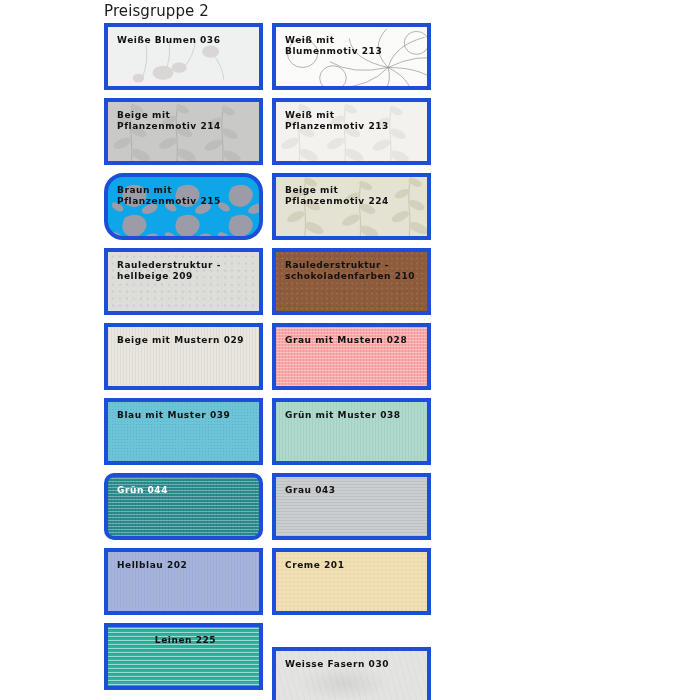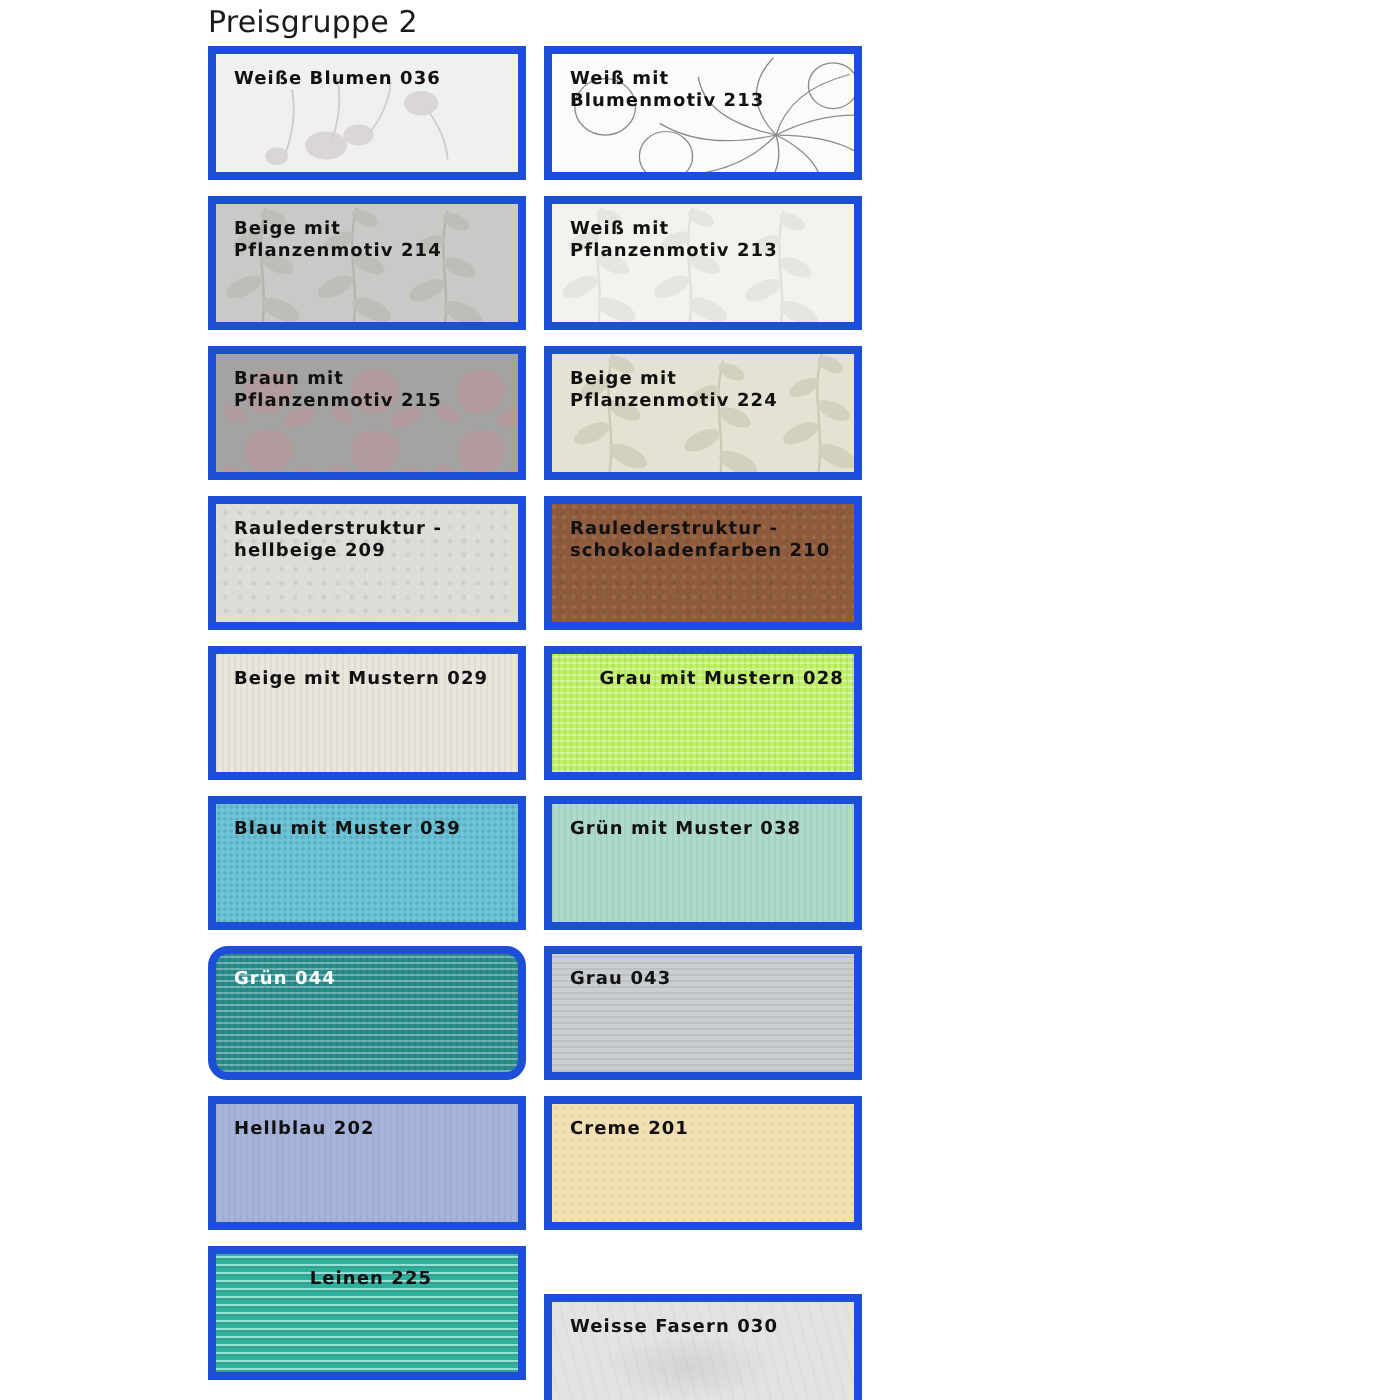--- a/index.html
+++ b/index.html
@@ -196,21 +196,21 @@
               <ellipse cx="14.9" cy="47" rx="10.1" ry="4.9" transform="rotate(-28 14.9 47)"></ellipse>
               <ellipse cx="32.2" cy="34" rx="9.2" ry="4.6000000000000005" transform="rotate(28 32.2 34)"></ellipse>
               <ellipse cx="16.7" cy="21" rx="8.3" ry="4.300000000000001" transform="rotate(-28 16.7 21)"></ellipse>
               <ellipse cx="30.4" cy="8" rx="7.4" ry="4" transform="rotate(28 30.4 8)"></ellipse>
             </g>
           </svg>
         </div>
         <div class="lbl" style="color: rgb(17, 17, 17);">Weiß mit
 Pflanzenmotiv 213</div>
       </div>
-      <div class="swatch" style="background-color: #a3a3a3;">
+      <div class="swatch" style="background-color: #0ea5e9; border-radius: 19px;">
         <div class="tex">
           <svg viewBox="0 0 159 67" preserveAspectRatio="none" width="100%" height="100%" style="position: absolute; left: 0px; top: 0px;">
             <g fill="#b49a9d" opacity="0.85">
               <path d="M18,12 C34,2 48,18 36,30 C26,40 8,30 18,12Z"></path>
               <ellipse cx="44" cy="36" rx="9" ry="5" transform="rotate(-25 44 36)"></ellipse>
               <ellipse cx="10" cy="34" rx="7" ry="4" transform="rotate(35 10 34)"></ellipse>
               <path d="M18,46 C34,36 48,52 36,64 C26,74 8,64 18,46Z"></path>
               <ellipse cx="44" cy="70" rx="9" ry="5" transform="rotate(-25 44 70)"></ellipse>
               <ellipse cx="10" cy="68" rx="7" ry="4" transform="rotate(35 10 68)"></ellipse>
               <path d="M74,12 C90,2 104,18 92,30 C82,40 64,30 74,12Z"></path>
@@ -268,21 +268,21 @@
       </div>
       <div class="swatch" style="background-color: rgb(142, 91, 60);">
         <div class="tex t-leather"></div>
         <div class="lbl" style="color: rgb(17, 17, 17);">Raulederstruktur -
 schokoladenfarben 210</div>
       </div>
       <div class="swatch" style="background-color: rgb(233, 230, 221);">
         <div class="tex t-vstripe"></div>
         <div class="lbl" style="color: rgb(17, 17, 17);">Beige mit Mustern 029</div>
       </div>
-      <div class="swatch" style="background-color: #bef264; text-align: right;">
+      <div class="swatch" style="background-color: #fca5a5;">
         <div class="tex t-weave"></div>
         <div class="lbl" style="color: rgb(17, 17, 17);">Grau mit Mustern 028</div>
       </div>
       <div class="swatch" style="background-color: rgb(108, 196, 216);">
         <div class="tex t-dots"></div>
         <div class="lbl" style="color: rgb(17, 17, 17);">Blau mit Muster 039</div>
       </div>
       <div class="swatch" style="background-color: rgb(174, 217, 205);">
         <div class="tex t-vstripe"></div>
         <div class="lbl" style="color: rgb(17, 17, 17);">Grün mit Muster 038</div>

